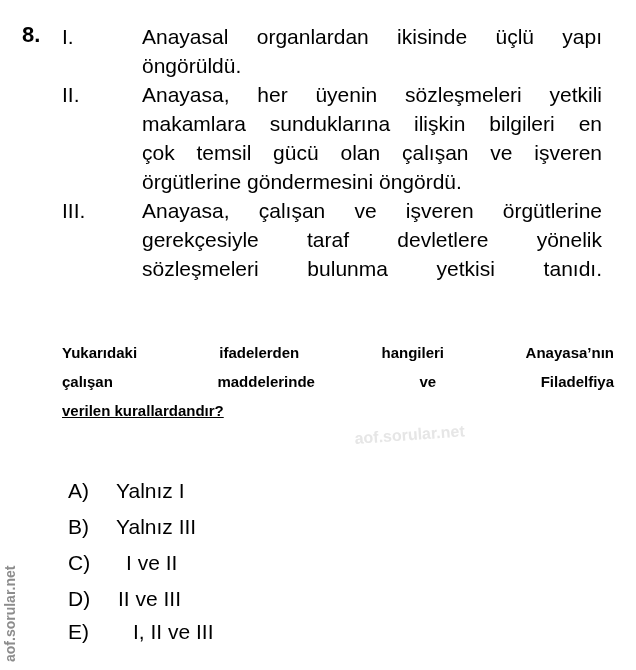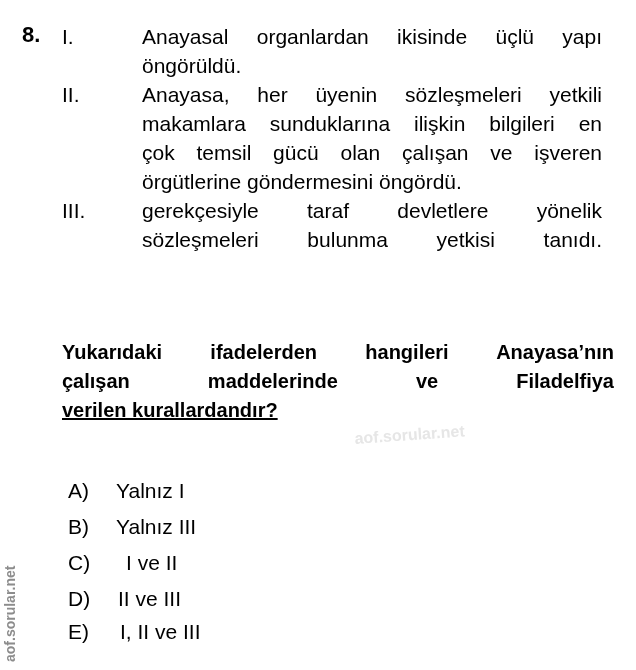--- a/index.html
+++ b/index.html
@@ -5,21 +5,21 @@
   html, body { margin: 0; padding: 0; background: #ffffff; }
   body { width: 636px; height: 670px; position: relative; overflow: hidden;
          font-family: "Liberation Sans", sans-serif; color: #000; }
   .qnum { position: absolute; left: 22px; top: 22px; font-weight: bold; font-size: 22px; }
   .item { position: absolute; font-size: 21px; line-height: 29px; }
   .roman { position: absolute; left: 0; top: 0; }
   .text { position: absolute; left: 80px; top: 0; width: 460px; text-align: justify; }
   .text .ln { display: block; text-align-last: justify; white-space: nowrap; }
   .text .ln.last { text-align-last: left; }
   .stem { position: absolute; left: 62px; top: 338px; width: 552px; font-weight: bold;
-          font-size: 20px; line-height: 29px; }
+          font-size: 15px; line-height: 29px; }
   .stem .ln { display: block; text-align: justify; text-align-last: justify; }
   .stem .ln.last { text-align-last: left; text-decoration: underline; }
   .opt { position: absolute; left: 68px; font-size: 21px; height: 30px; }
   .opt .letter { position: absolute; left: 0; top: 0; }
   .opt .val { position: absolute; left: 48px; top: 0; white-space: nowrap; }
   .wm1 { position: absolute; left: 354px; top: 430px; font-size: 16px; font-weight: bold;
          color: #e6e6e6; transform: rotate(-4deg); transform-origin: left top; }
   .wm2 { position: absolute; left: 2px; top: 662px; font-size: 14px; font-weight: bold;
          color: #8c8c8c; transform: rotate(-90deg); transform-origin: left top; white-space: nowrap; }
 </style>
@@ -42,20 +42,21 @@
     <span class="ln">Anayasa, her üyenin sözleşmeleri   yetkili</span>
     <span class="ln">makamlara sunduklarına ilişkin bilgileri en</span>
     <span class="ln">çok temsil gücü olan çalışan ve     işveren</span>
     <span class="ln last">örgütlerine göndermesini öngördü.</span>
   </div>
 </div>
 
 <div class="item" style="left:62px; top:196px; width:560px;">
   <span class="roman">III.</span>
   <div class="text">
+    <span class="ln">Anayasa, çalışan   ve   işveren örgütlerine</span>
     <span class="ln">gerekçesiyle   taraf   devletlere   yönelik</span>
     <span class="ln">sözleşmeleri   bulunma   yetkisi   tanıdı.</span>
   </div>
 </div>
 
 <div class="stem">
   <span class="ln">Yukarıdaki ifadelerden hangileri Anayasa’nın</span>
   <span class="ln">çalışan maddelerinde ve Filadelfiya</span>
   <span class="ln last">verilen kurallardandır?</span>
 </div>
@@ -73,16 +74,16 @@
 <div class="opt" style="top:551px;">
   <span class="letter">C)</span>
   <span class="val" style="left:58px;text-align:right;">I ve II</span>
 </div>
 <div class="opt" style="top:587px;">
   <span class="letter">D)</span>
   <span class="val" style="left:50px;text-align:right;">II ve III</span>
 </div>
 <div class="opt" style="top:620px;">
   <span class="letter">E)</span>
-  <span class="val" style="left:52px;">I, II ve III</span>
+  <span class="val" style="left:65px;">I, II ve III</span>
 </div>
 
 <div class="wm2">aof.sorular.net</div>
 
 </body></html>

